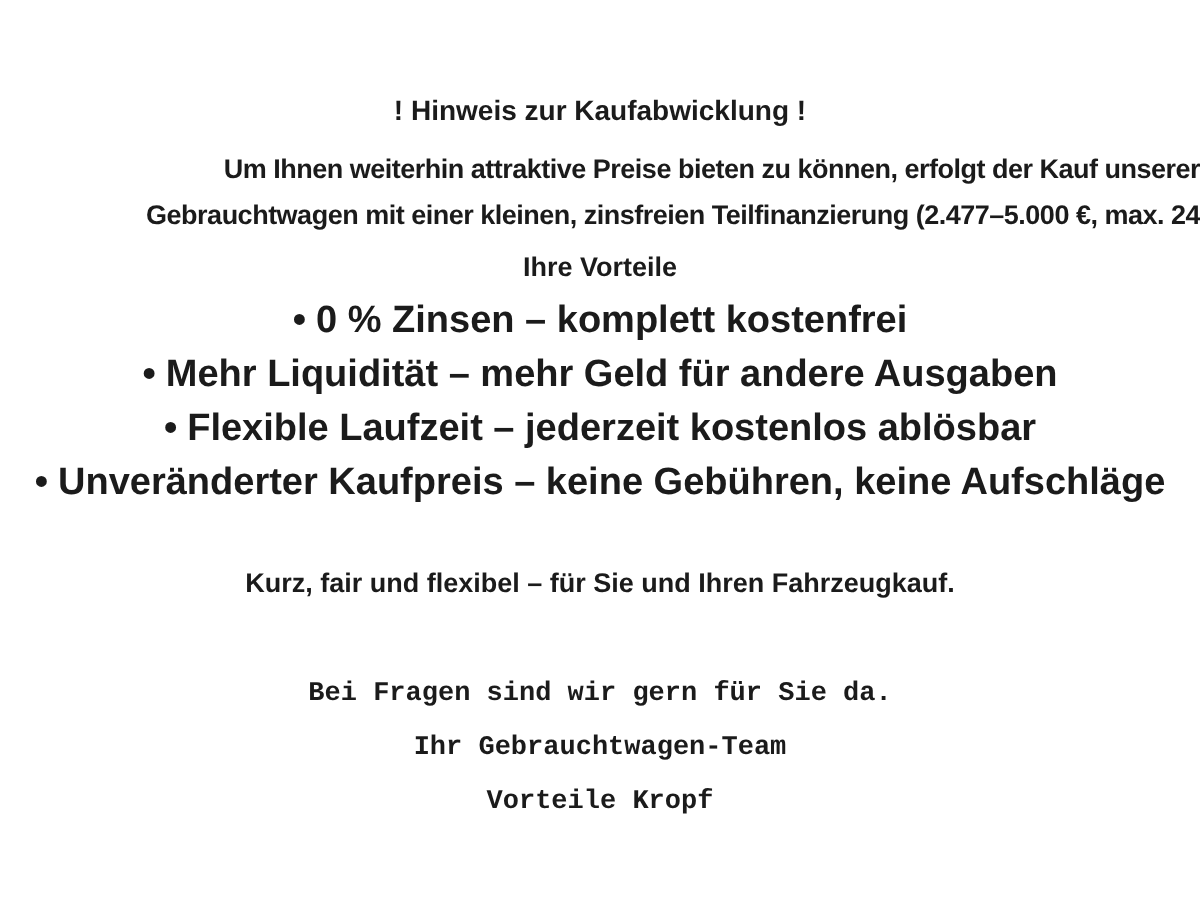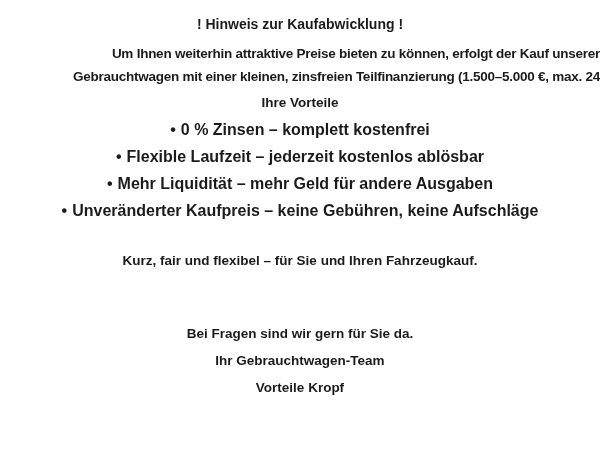--- a/index.html
+++ b/index.html
@@ -12,86 +12,87 @@
     height: 450px;
     overflow: hidden;
     font-family: "Liberation Sans", sans-serif;
     font-weight: 700;
     color: #1b1b1b;
   }
   .notice {
     width: 600px;
     height: 450px;
     box-sizing: border-box;
-    padding-top: 15px;
+    padding-top: 46px;
     text-align: center;
   }
   .line {
     font-size: 13.5px;
     line-height: 23px;
     white-space: nowrap;
   }
   .title {
     font-size: 14px;
     line-height: 18px;
     margin-bottom: 9px;
   }
   .intro-line {
     letter-spacing: -0.25px;
     text-align: right;
   }
   .benefits-heading {
     margin-top: 3px;
   }
   .benefit {
-    font-size: 16px;
+    font-size: 19px;
     line-height: 27px;
     white-space: nowrap;
   }
   .benefits-list {
     margin-top: 2px;
   }
   .bullet-marker {
     display: inline-block;
     margin-right: 5px;
   }
   .summary-line {
     margin-top: 25px;
     text-align: center;
   }
   .closing-block {
-    margin-top: 48px;
+    margin-top: 31px;
+    font-family: Liberation Mono, monospace;
   }
   .closing-block .line {
     line-height: 27px;
   }
 </style>
 </head>
 <body>
 
 <div class="notice">
 
   <div class="line title">! Hinweis zur Kaufabwicklung !</div>
 
   <div>
     <div class="line intro-line">Um Ihnen weiterhin attraktive Preise bieten zu können, erfolgt der Kauf unserer</div>
-    <div class="line intro-line">Gebrauchtwagen mit einer kleinen, zinsfreien Teilfinanzierung (1.500–5.000 €, max. 24</div>
+    <div class="line intro-line">Gebrauchtwagen mit einer kleinen, zinsfreien Teilfinanzierung (2.477–5.000 €, max. 24</div>
   </div>
 
   <div class="line benefits-heading">Ihre Vorteile</div>
 
   <div class="benefits-list">
     <div class="benefit">
       <span class="bullet-marker">•</span><span>0 % Zinsen – komplett kostenfrei</span>
     </div>
     <div class="benefit">
-      <span class="bullet-marker">•</span><span>Flexible Laufzeit – jederzeit kostenlos ablösbar</span>
+      <span class="bullet-marker">•</span><span>Mehr Liquidität – mehr Geld für andere Ausgaben</span>
     </div>
     <div class="benefit">
-      <span class="bullet-marker">•</span><span>Mehr Liquidität – mehr Geld für andere Ausgaben</span>
+      <span class="bullet-marker">•</span><span>Flexible Laufzeit – jederzeit kostenlos ablösbar</span>
     </div>
     <div class="benefit">
       <span class="bullet-marker">•</span><span>Unveränderter Kaufpreis – keine Gebühren, keine Aufschläge</span>
     </div>
   </div>
 
   <div class="line summary-line">Kurz, fair und flexibel – für Sie und Ihren Fahrzeugkauf.</div>
 
   <div class="closing-block">
     <div class="line">Bei Fragen sind wir gern für Sie da.</div>

